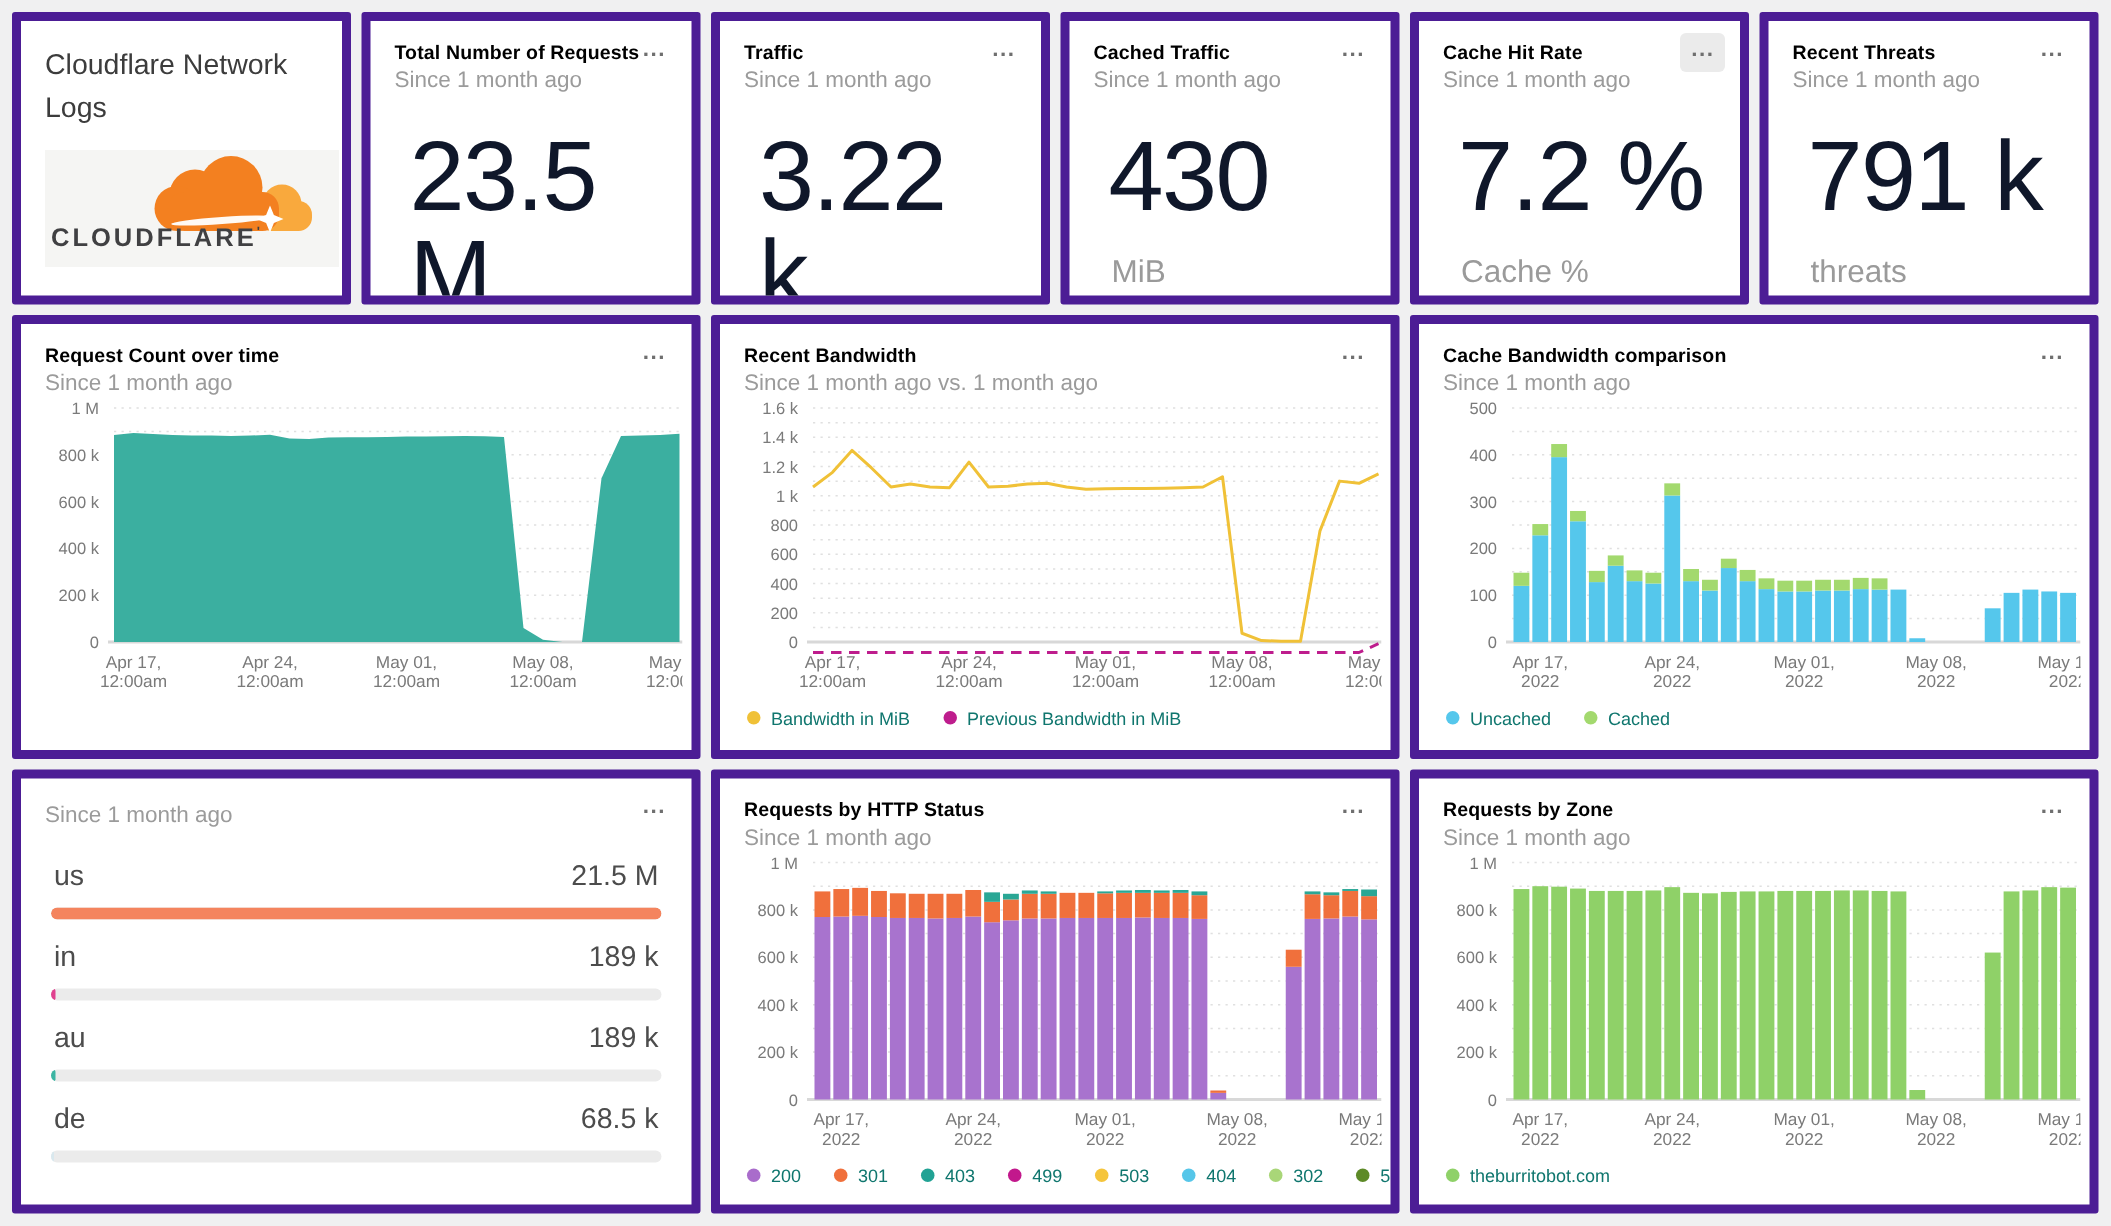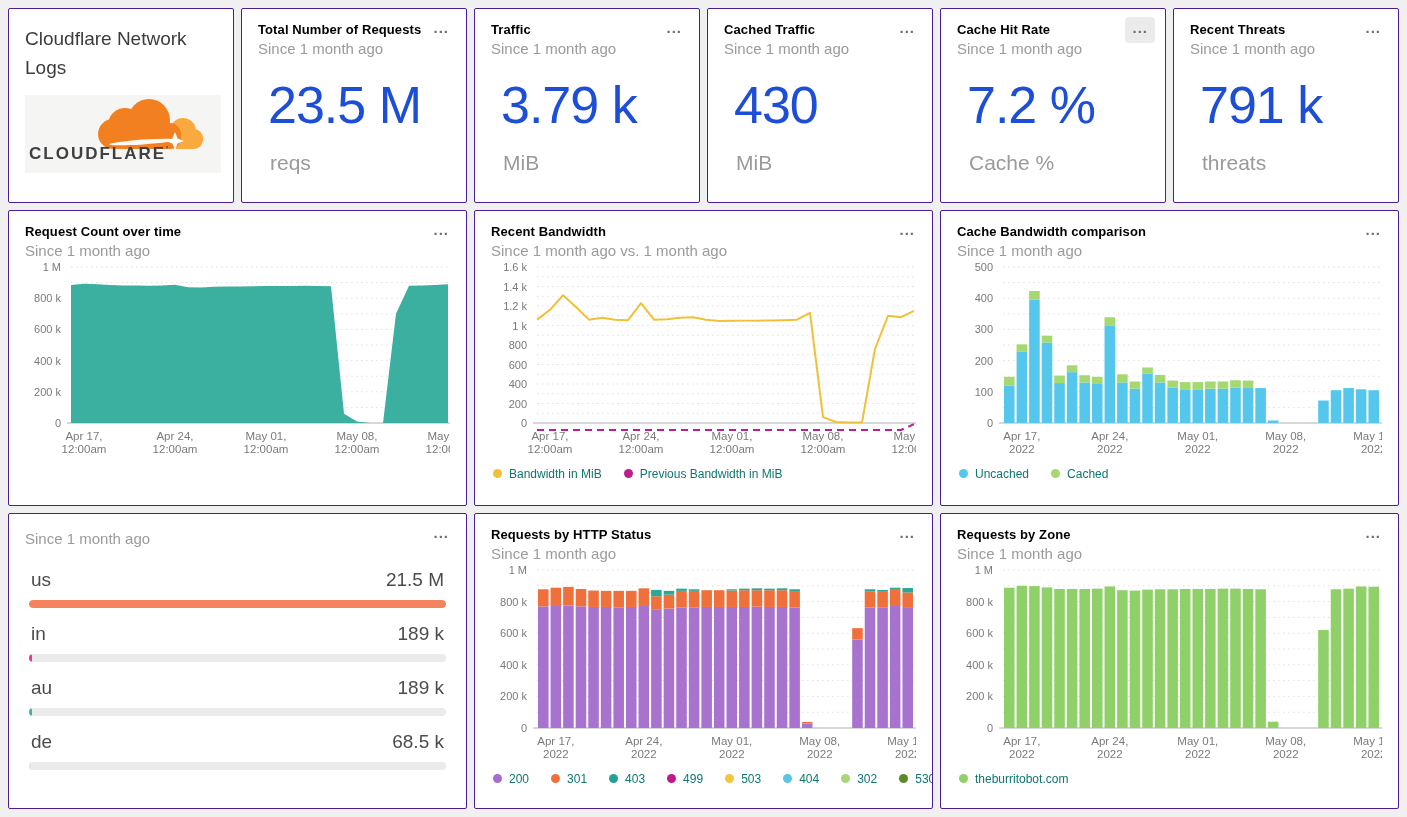--- a/index.html
+++ b/index.html
@@ -1,24 +1,24 @@
 <!DOCTYPE html>
 <html><head>
 <meta charset="utf-8">
 <style>
   html,body{margin:0;padding:0;overflow:hidden;}
   body{width:1407px;height:817px;background:#f0f0f1;font-family:"Liberation Sans",sans-serif;color:#404040;}
   .grid{display:grid;grid-template-columns:repeat(6,1fr);grid-template-rows:195px 296px 1fr;gap:7px;padding:8px;box-sizing:border-box;height:100%;}
-  .card{background:#fff;border:1px solid #4c1d95;border-radius:2px;box-sizing:border-box;position:relative;padding:13px 16px;overflow:hidden;}
+  .card{background:#fff;border:6px solid #4c1d95;border-radius:2px;box-sizing:border-box;position:relative;padding:13px 16px;overflow:hidden;}
   .span2{grid-column:span 2;}
   .ph-title{font-size:13px;font-weight:bold;color:#000000;letter-spacing:.1px;}
   .ph-sub{font-size:15px;color:#9b9b9b;margin-top:3px;}
   .menu{position:absolute;top:8px;right:10px;color:#6f6f6f;font-size:15px;font-weight:bold;letter-spacing:1px;line-height:12px;padding:5px 7px 9px;border-radius:4px;cursor:pointer;}
   .menu.hl{background:#ebebeb;}
-  .stat-value{font-size:52px;line-height:1;color:#1d4ed8;margin:22px 0 0 10px;letter-spacing:-1px;}
+  .stat-value{font-size:66px;line-height:1;color:#0f172a;margin:22px 0 0 10px;letter-spacing:-1px;}
   .stat-unit{font-size:21px;color:#9a9a9a;margin:20px 0 0 12px;}
   .dash-title{font-size:19px;color:#3c3c3c;line-height:1.55;margin-top:2px;}
   .logo{margin-top:12px;background:#f5f5f3;height:78px;width:196px;position:relative;}
   .logo svg{position:absolute;top:0;left:0;}
   .logo-word{position:absolute;left:4px;bottom:9px;font-size:17px;font-weight:bold;letter-spacing:2px;color:#404042;}
   .logo-mark{font-size:9px;vertical-align:top;color:#404042;}
   .chart-area{width:100%;position:relative;}
   .ch2{height:200px;}
   .ch3{height:202px;}
   .legend{display:flex;gap:22px;align-items:center;padding:8px 2px 0;font-size:12px;color:#0f766e;white-space:nowrap;}
@@ -56,21 +56,21 @@
     <div class="ph-sub">Since 1 month ago</div>
     <span class="menu">...</span>
     <div class="stat-value">23.5 M</div>
     <div class="stat-unit">reqs</div>
   </div>
 
   <div class="card">
     <div class="ph-title">Traffic</div>
     <div class="ph-sub">Since 1 month ago</div>
     <span class="menu">...</span>
-    <div class="stat-value">3.79 k</div>
+    <div class="stat-value">3.22 k</div>
     <div class="stat-unit">MiB</div>
   </div>
 
   <div class="card">
     <div class="ph-title">Cached Traffic</div>
     <div class="ph-sub">Since 1 month ago</div>
     <span class="menu">...</span>
     <div class="stat-value">430</div>
     <div class="stat-unit">MiB</div>
   </div>

